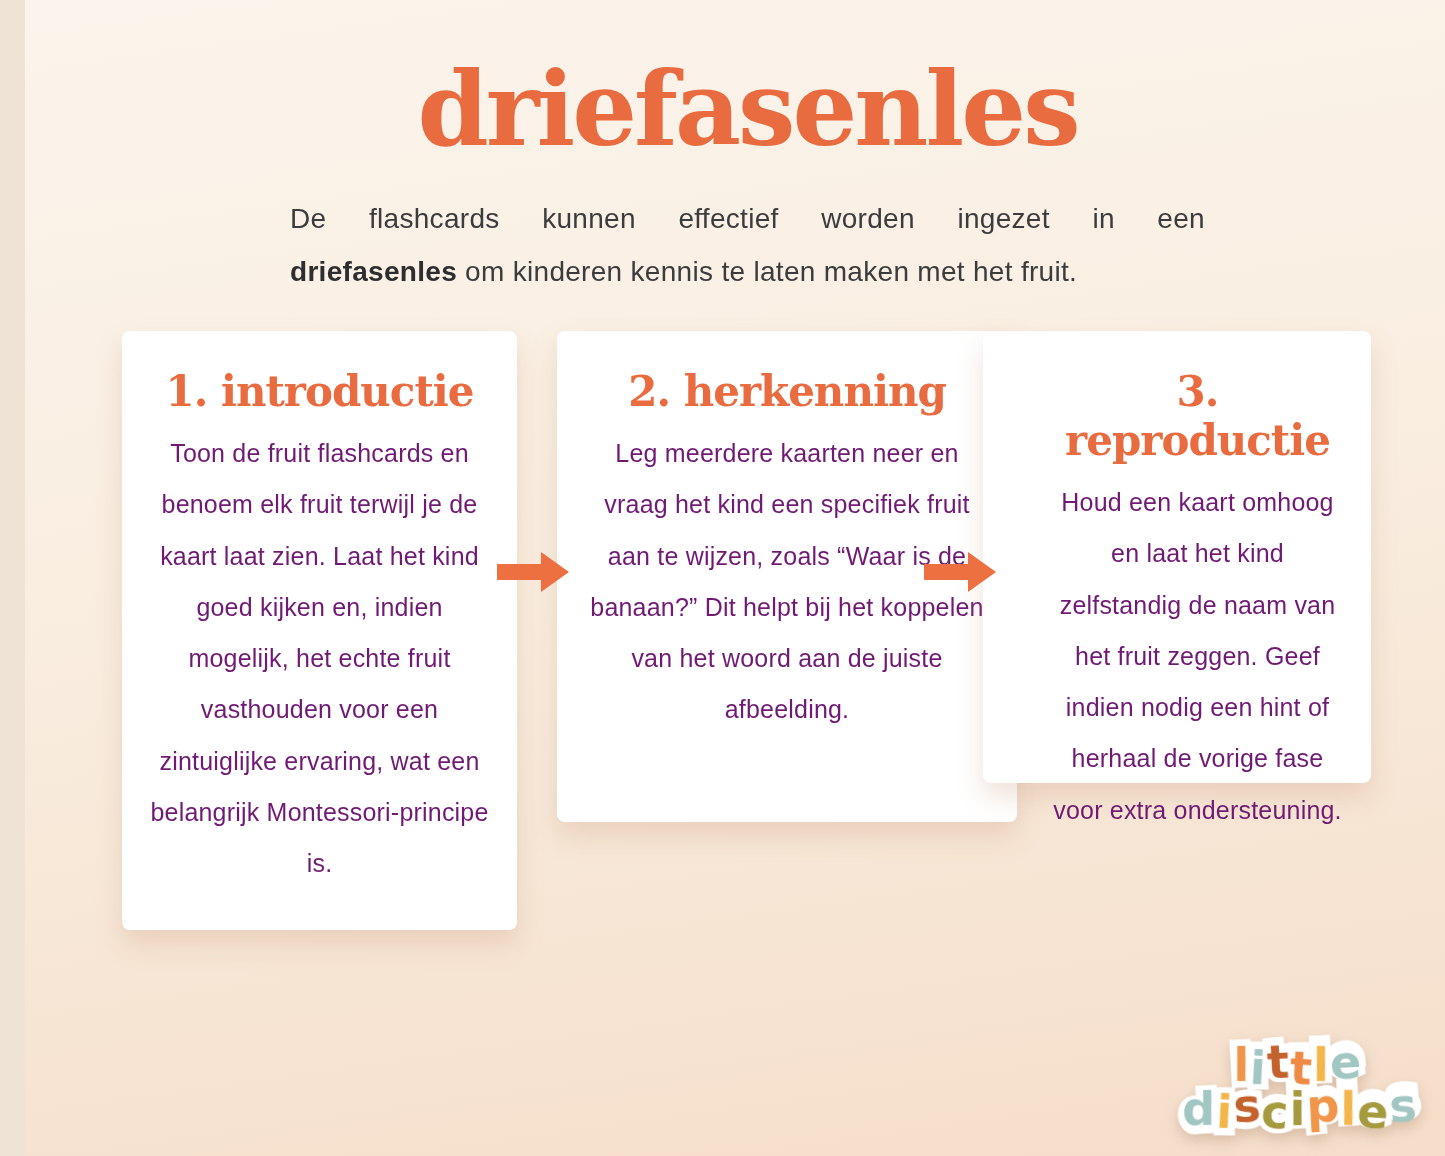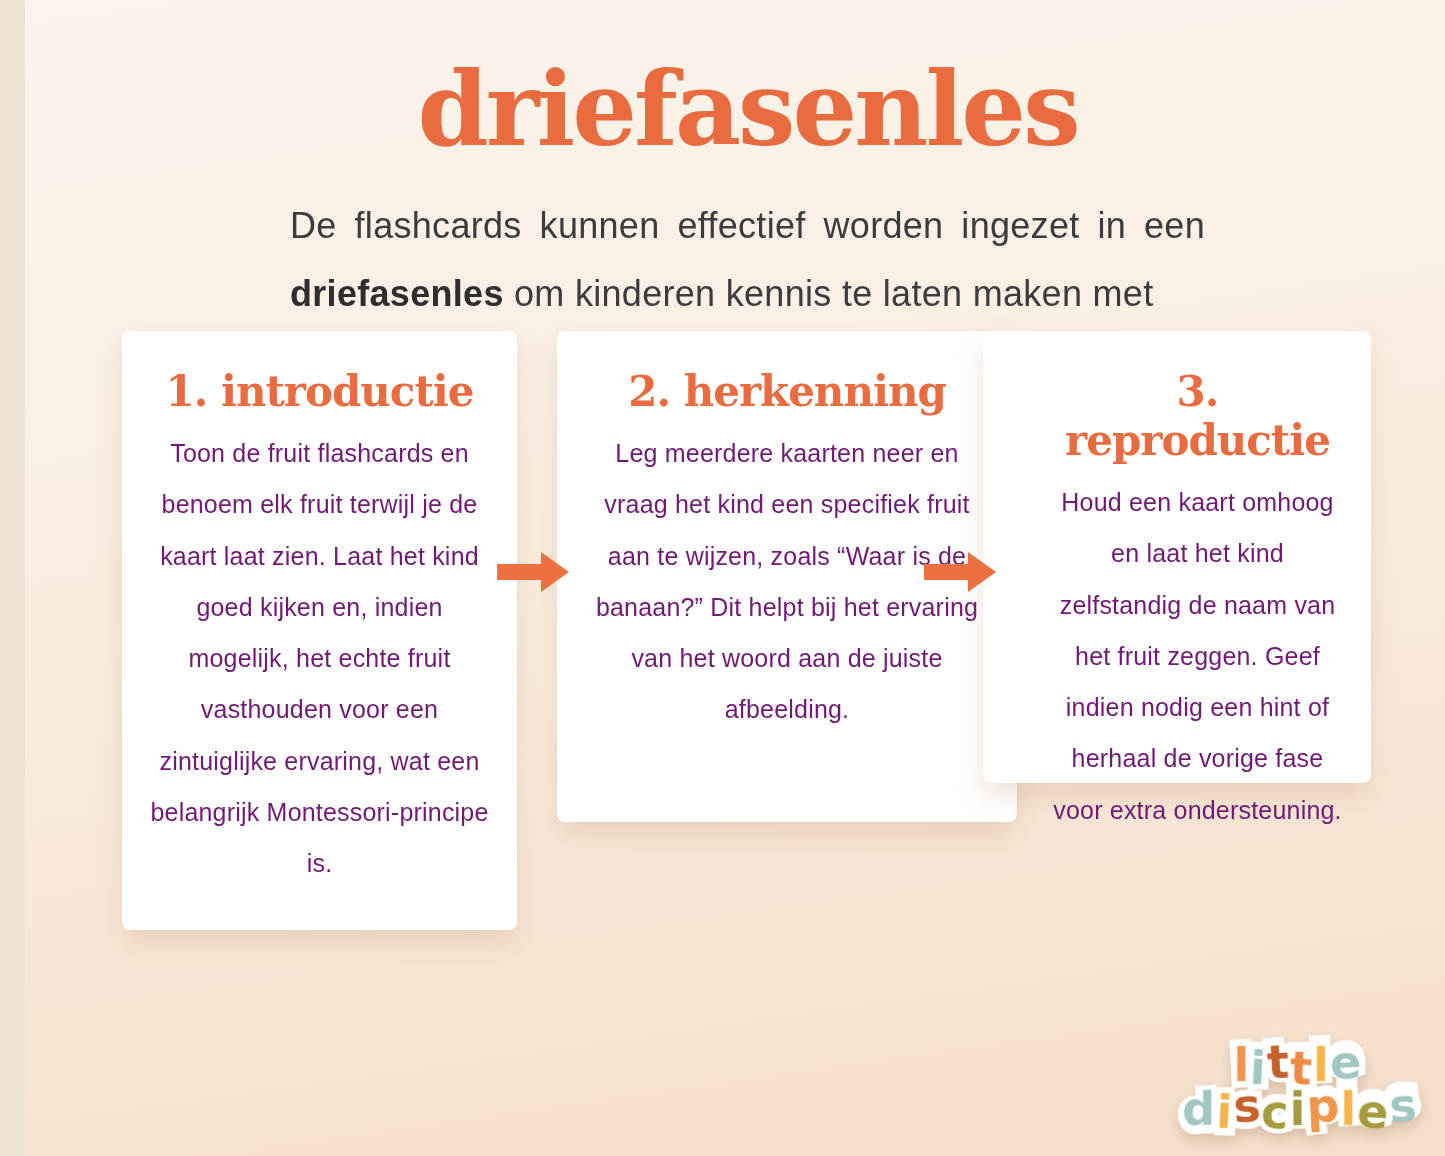--- a/index.html
+++ b/index.html
@@ -20,21 +20,21 @@
     font-family:"DejaVu Serif", serif;
     font-weight:700;
     font-size:102px;
     letter-spacing:-3px;
     line-height:1.2;
     color:#E96C41;
   }
   .subtitle {
     position:absolute; top:192px; left:50%; transform:translateX(-50%);
     width:915px;
-    font-size:36px;
+    font-size:28px;
     line-height:1.9;
     color:#3C3C3E;
     letter-spacing:0.3px;
   }
   .subtitle .line1 { text-align:justify; text-align-last:justify; }
   .subtitle .line2 { text-align:left; }
   .subtitle .bold { font-weight:700; color:#2E2E30; }
 
   
   .card {
@@ -112,21 +112,21 @@
     <div class="line2"><span class="bold">driefasenles</span><span> om kinderen kennis te laten maken met het fruit.</span></div>
   </div>
 
   <div class="card card-1">
     <h2 class="card-heading">1. introductie</h2>
     <p class="card-body">Toon de fruit flashcards en benoem elk fruit terwijl je de kaart laat zien. Laat het kind goed kijken en, indien mogelijk, het echte fruit vasthouden voor een zintuiglijke ervaring, wat een belangrijk Montessori-principe is.</p>
   </div>
 
   <div class="card card-2">
     <h2 class="card-heading">2. herkenning</h2>
-    <p class="card-body">Leg meerdere kaarten neer en vraag het kind een specifiek fruit aan te wijzen, zoals “Waar is de banaan?” Dit helpt bij het ervaring van het woord aan de juiste afbeelding.</p>
+    <p class="card-body">Leg meerdere kaarten neer en vraag het kind een specifiek fruit aan te wijzen, zoals “Waar is de banaan?” Dit helpt bij het koppelen van het woord aan de juiste afbeelding.</p>
   </div>
 
   <div class="card card-3">
     <h2 class="card-heading">3. reproductie</h2>
     <p class="card-body">Houd een kaart omhoog en laat het kind zelfstandig de naam van het fruit zeggen. Geef indien nodig een hint of herhaal de vorige fase voor extra ondersteuning.</p>
   </div>
 
   <div class="arrow arrow-1">
     <div class="shaft"></div>
     <div class="head"></div>

